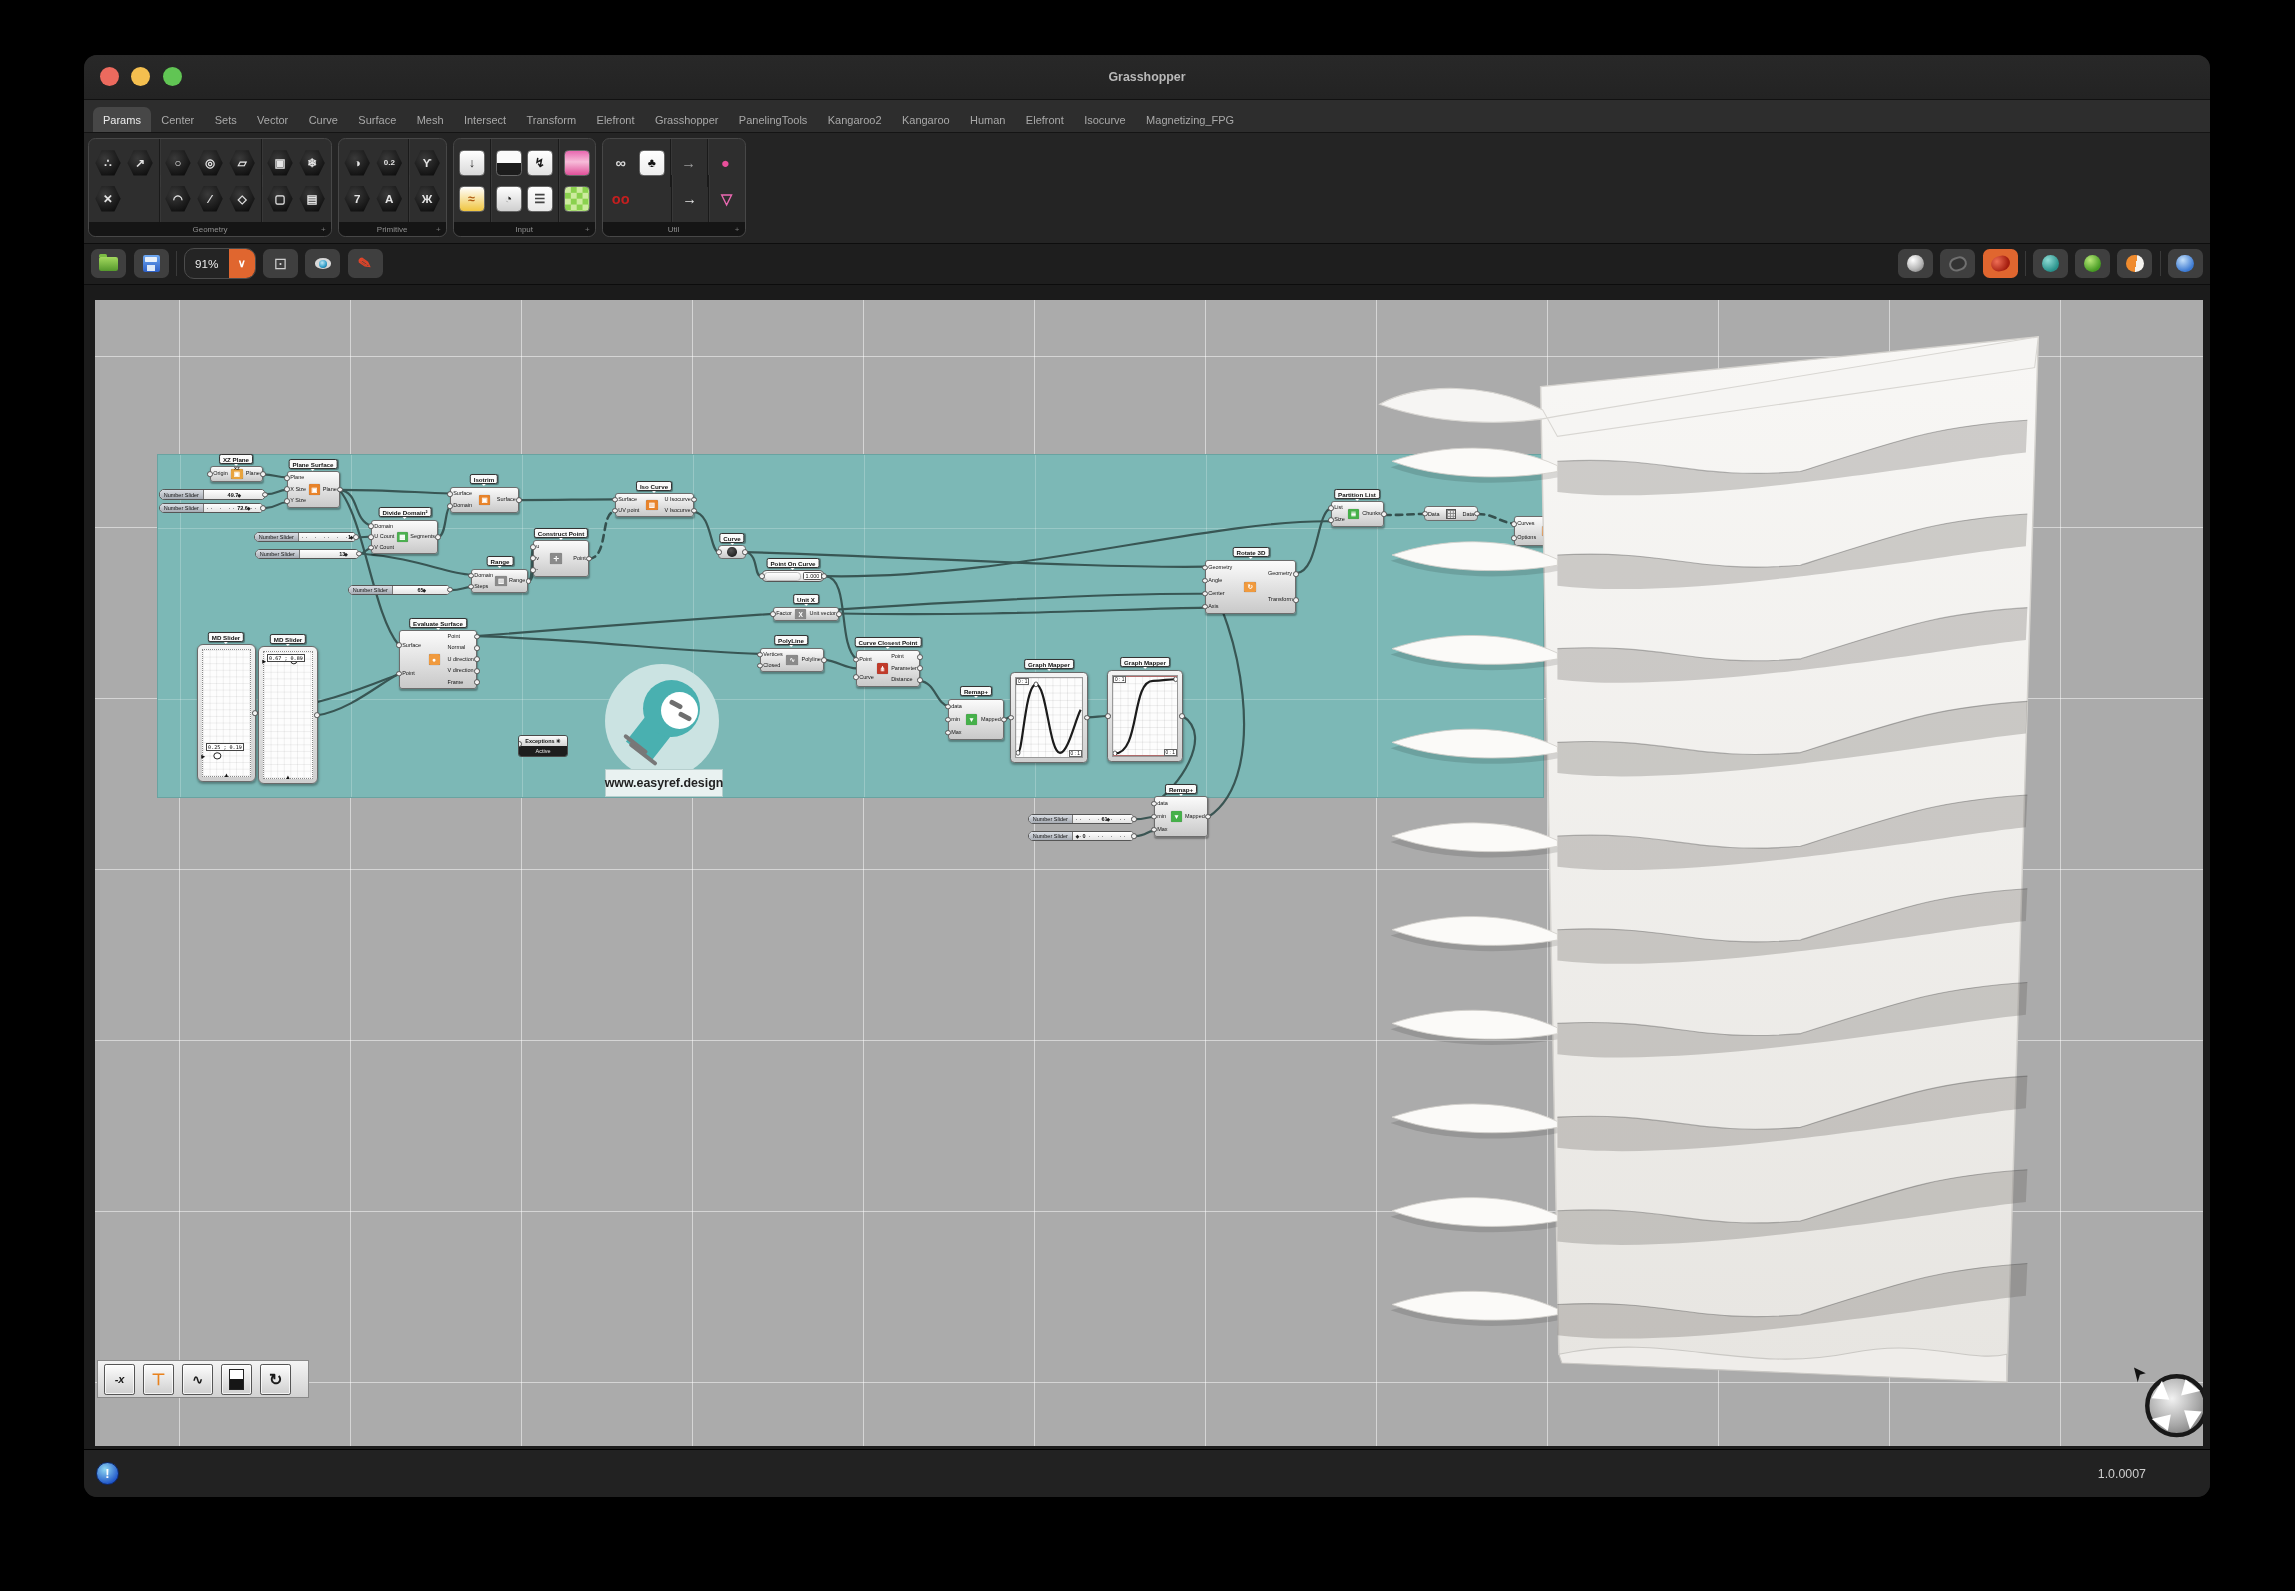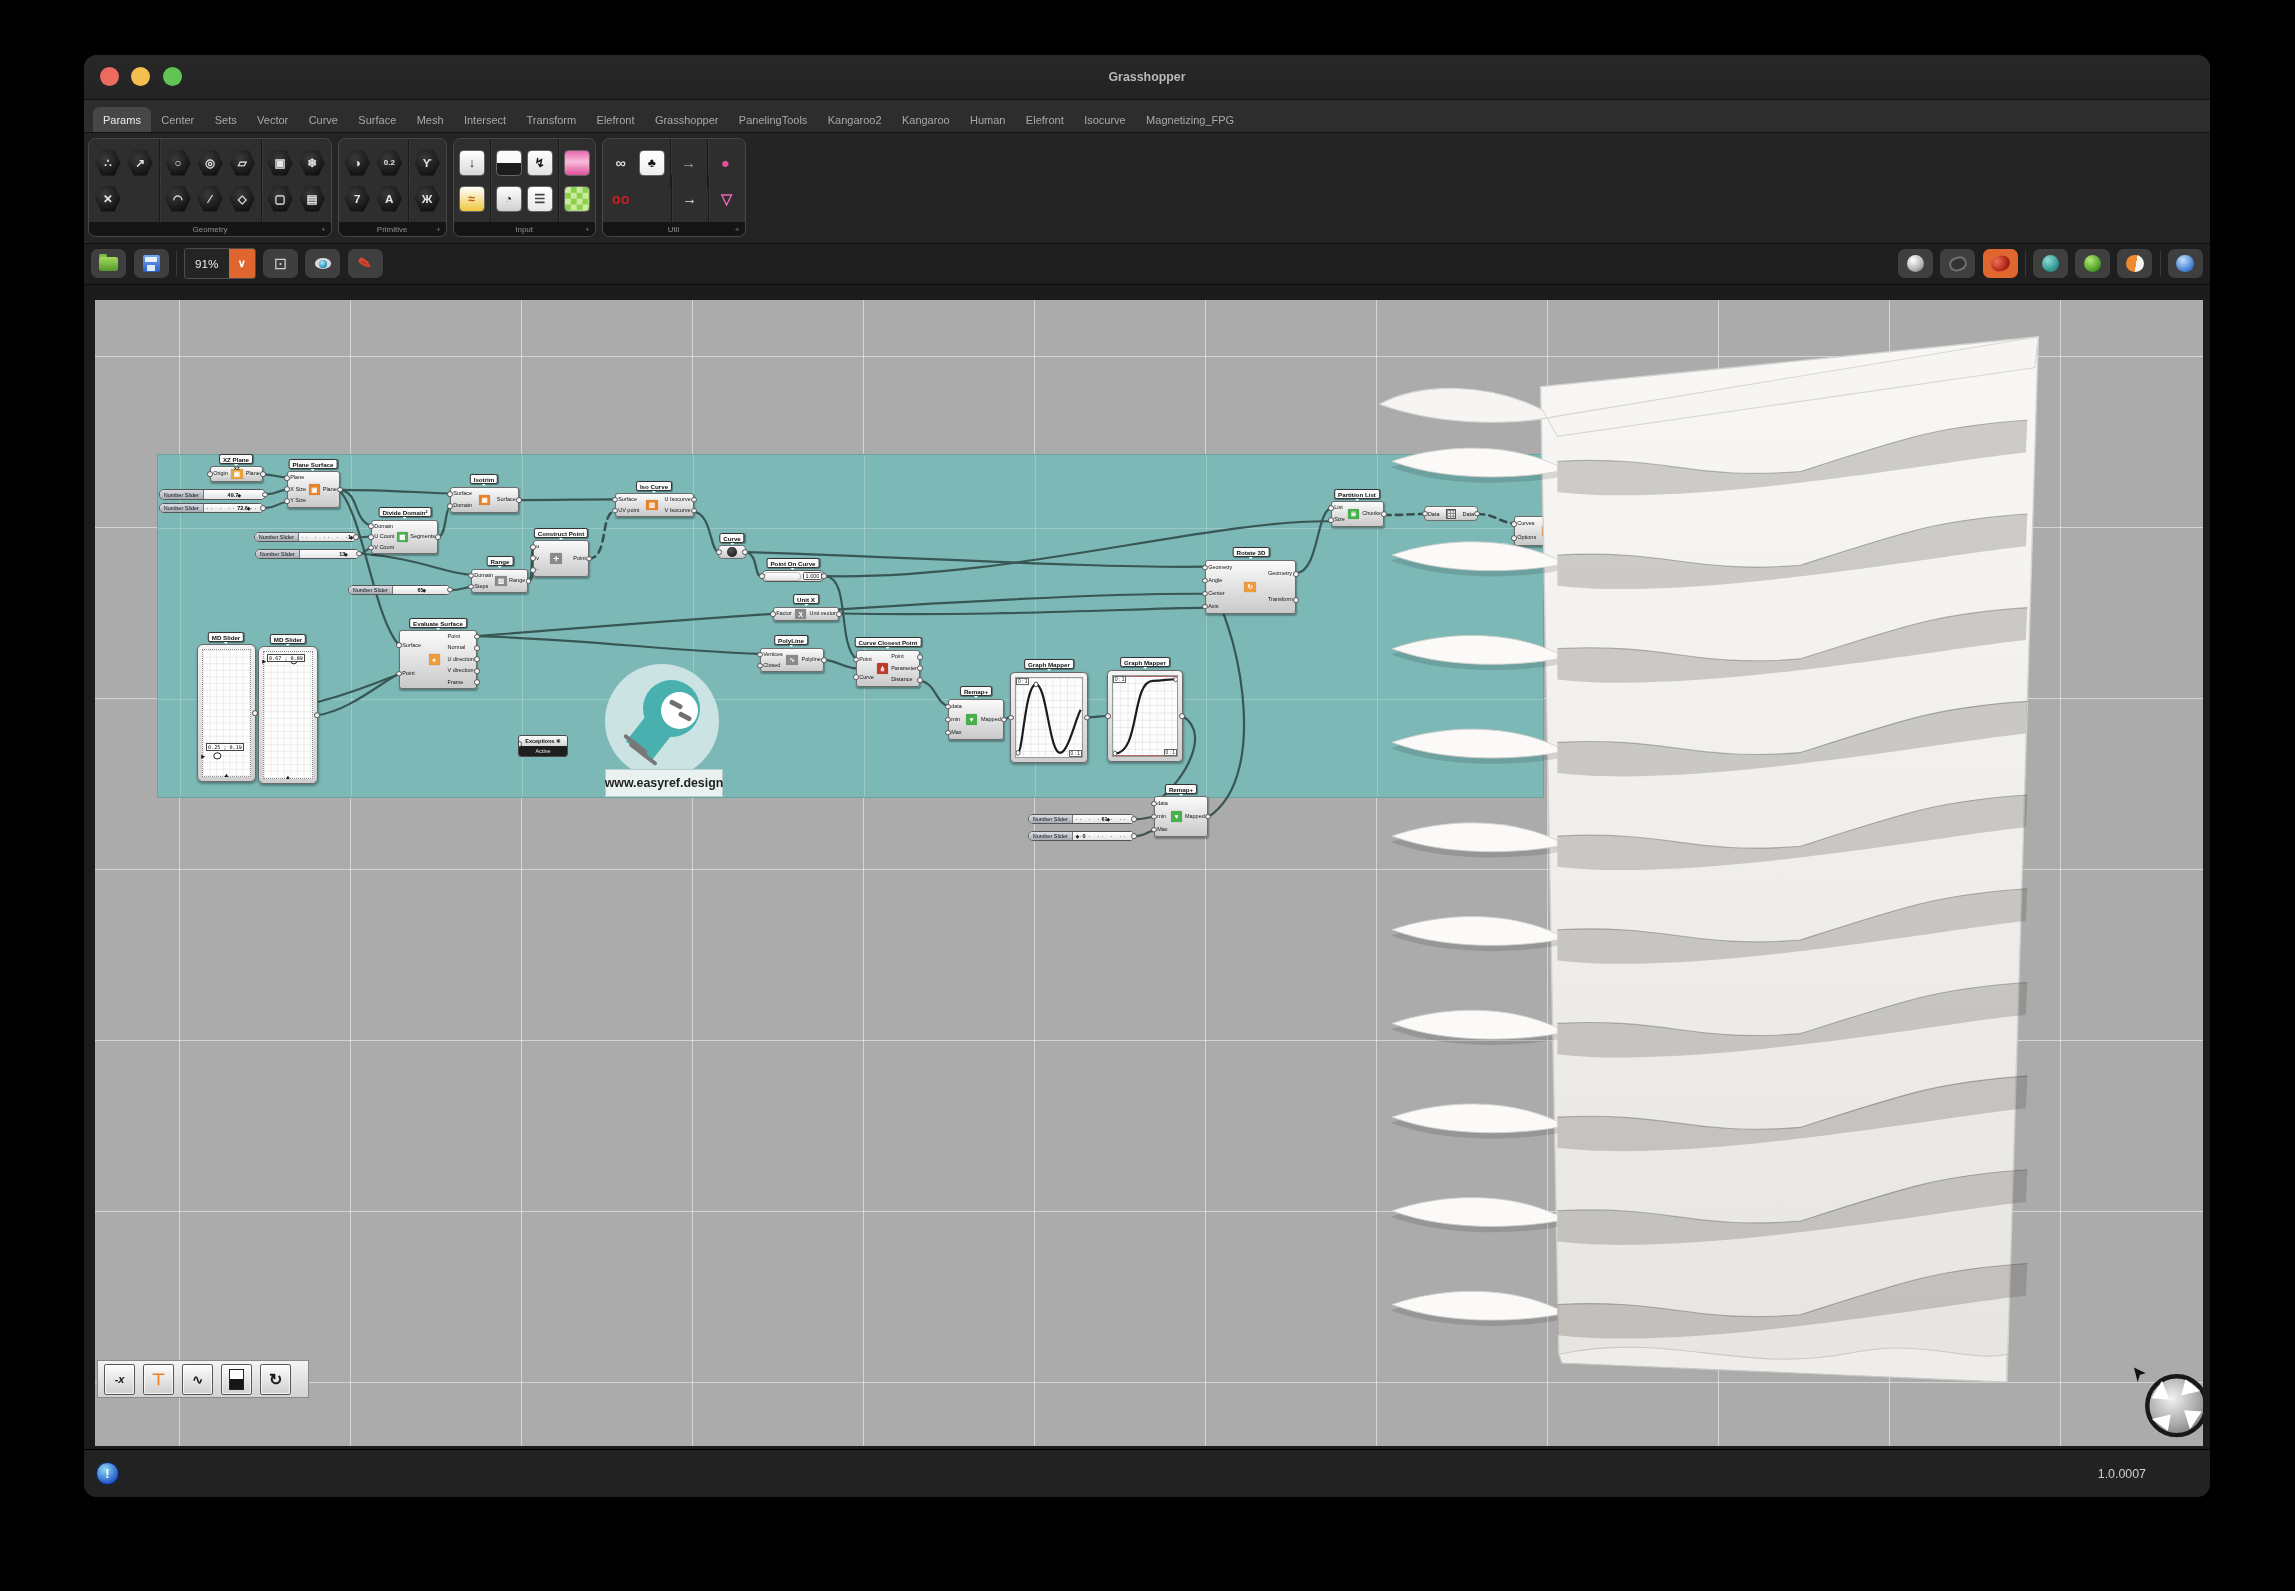--- a/index.html
+++ b/index.html
@@ -29,21 +29,21 @@
   .rb-exp{position:absolute;right:5.1px;color:#777;font-size:8px}
   
   .ctoolbar{height:41px;background:#1e1e1e;display:flex;align-items:center;padding:0 7.3px;gap:7.3px;border-bottom:0.7px solid #0c0c0c;box-sizing:border-box}
   .ct-btn{width:35px;height:29px;background:#3f3f3f;border-radius:6.6px;display:flex;align-items:center;justify-content:center}
   .ct-div{width:0.7px;height:25px;background:#3a3a3a}
   .folder{width:19px;height:14px;background:linear-gradient(#a3d95e,#55982c);border-radius:1.5px 2.2px 2.2px 2.2px;position:relative}
   .folder::before{content:"";position:absolute;left:0;top:-2.9px;width:8px;height:3.7px;background:#7cbc44;border-radius:1.5px 1.5px 0 0}
   .save{width:17px;height:17px;background:linear-gradient(#6fa9f2,#2d5fc6);border-radius:2.2px;position:relative}
   .save::before{content:"";position:absolute;left:2.9px;top:1.5px;right:2.9px;height:5.1px;background:#e8f0fa;border-radius:0.7px}
   .save::after{content:"";position:absolute;left:4.4px;bottom:1.5px;right:4.4px;height:5.9px;background:#dce8f8}
-  .zoomctl{height:29px;background:#242424;border:0.7px solid #4c4c4c;border-radius:3px;display:flex;align-items:center;overflow:hidden}
+  .zoomctl{height:29px;background:#242424;border:0.7px solid #4c4c4c;border-radius:10px;display:flex;align-items:center;overflow:hidden}
   .zoomval{color:#ececec;font-size:11.7px;padding:0 10.2px}
   .zoomdd{width:26px;height:29px;background:#e0662f;color:#fff;display:flex;align-items:center;justify-content:center;font-size:11px;font-weight:bold}
   .ext-ic{color:#cfcfcf;font-size:16px}
   .eye{width:16px;height:10.2px;border-radius:50%;background:#d8d8d8;position:relative}
   .eye::before{content:"";position:absolute;left:50%;top:50%;transform:translate(-50%,-50%);width:8px;height:8px;border-radius:50%;background:radial-gradient(circle at 40% 35%,#bfe8f5,#2e9cc8 60%,#13455c)}
   .pen{color:#e0452a;font-size:16px;font-weight:bold;transform:rotate(-10deg)}
   .ball{width:17.6px;height:17.6px;border-radius:50%}
   .b-gem{background:radial-gradient(circle at 35% 30%,#fff,#b9b9b9 55%,#6e6e6e)}
   .b-wire{width:17.6px;height:14px;border:2.2px solid #707070;border-radius:45%/55%;background:#333;transform:rotate(-18deg);box-sizing:border-box}
   .b-shade{width:19px;height:14.6px;border-radius:45%/55%;background:radial-gradient(circle at 35% 30%,#ef6e55,#a51e0f 70%);transform:rotate(-18deg)}

